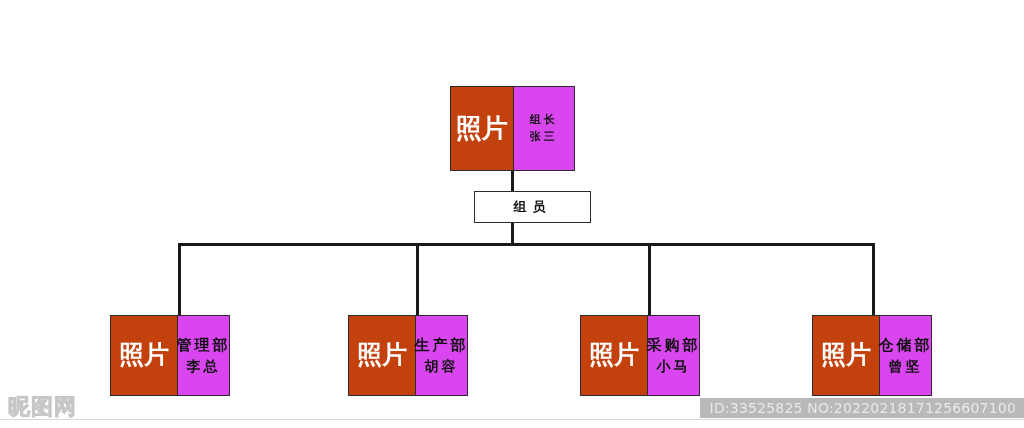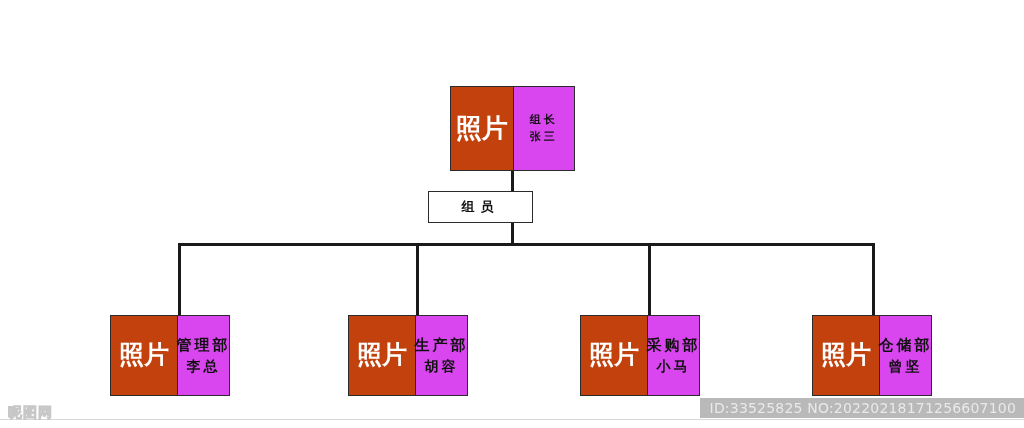--- a/index.html
+++ b/index.html
@@ -90,22 +90,22 @@
   }
   #root-node .photo{ width:62px; }
   #root-node .photo span{ font-size:26px; letter-spacing:0; }
   #root-node .info{ width:62px; }
   #root-node .info .dept,
   #root-node .info .person{ font-size:11px; }
 
   
   #mid-node{
     position:absolute;
-    left:428px; top:123px;
-    width:105px; height:32px;
+    left:474px; top:123px;
+    width:117px; height:32px;
     border:1px solid #2b2b2b;
     background:#ffffff;
     display:flex;align-items:center;justify-content:center;
     box-sizing:border-box;
   }
   #mid-node .label{
     font-family:"DejaVu Serif","Liberation Serif",serif;
     font-weight:bold;
     font-size:13px;
     letter-spacing:6px;
@@ -145,21 +145,21 @@
 
   
   .wm-left{
     position:absolute;
     left:8px; bottom:6px;
     display:flex;align-items:center;gap:6px;
     opacity:.55;
   }
   .wm-left .wm-cn{
     font-family:"DejaVu Sans","Liberation Sans",sans-serif;
-    font-weight:bold;font-size:14px;color:#ffffff;
+    font-weight:bold;font-size:22px;color:#ffffff;
     -webkit-text-stroke:1px #9a9a9a;
     letter-spacing:1px;
   }
   .wm-left .wm-url{
     font-family:"DejaVu Serif","Liberation Serif",serif;
     font-style:italic;font-weight:bold;font-size:16px;
     color:#ffffff;
     -webkit-text-stroke:1px #a5a5a5;
     letter-spacing:0px;
   }

